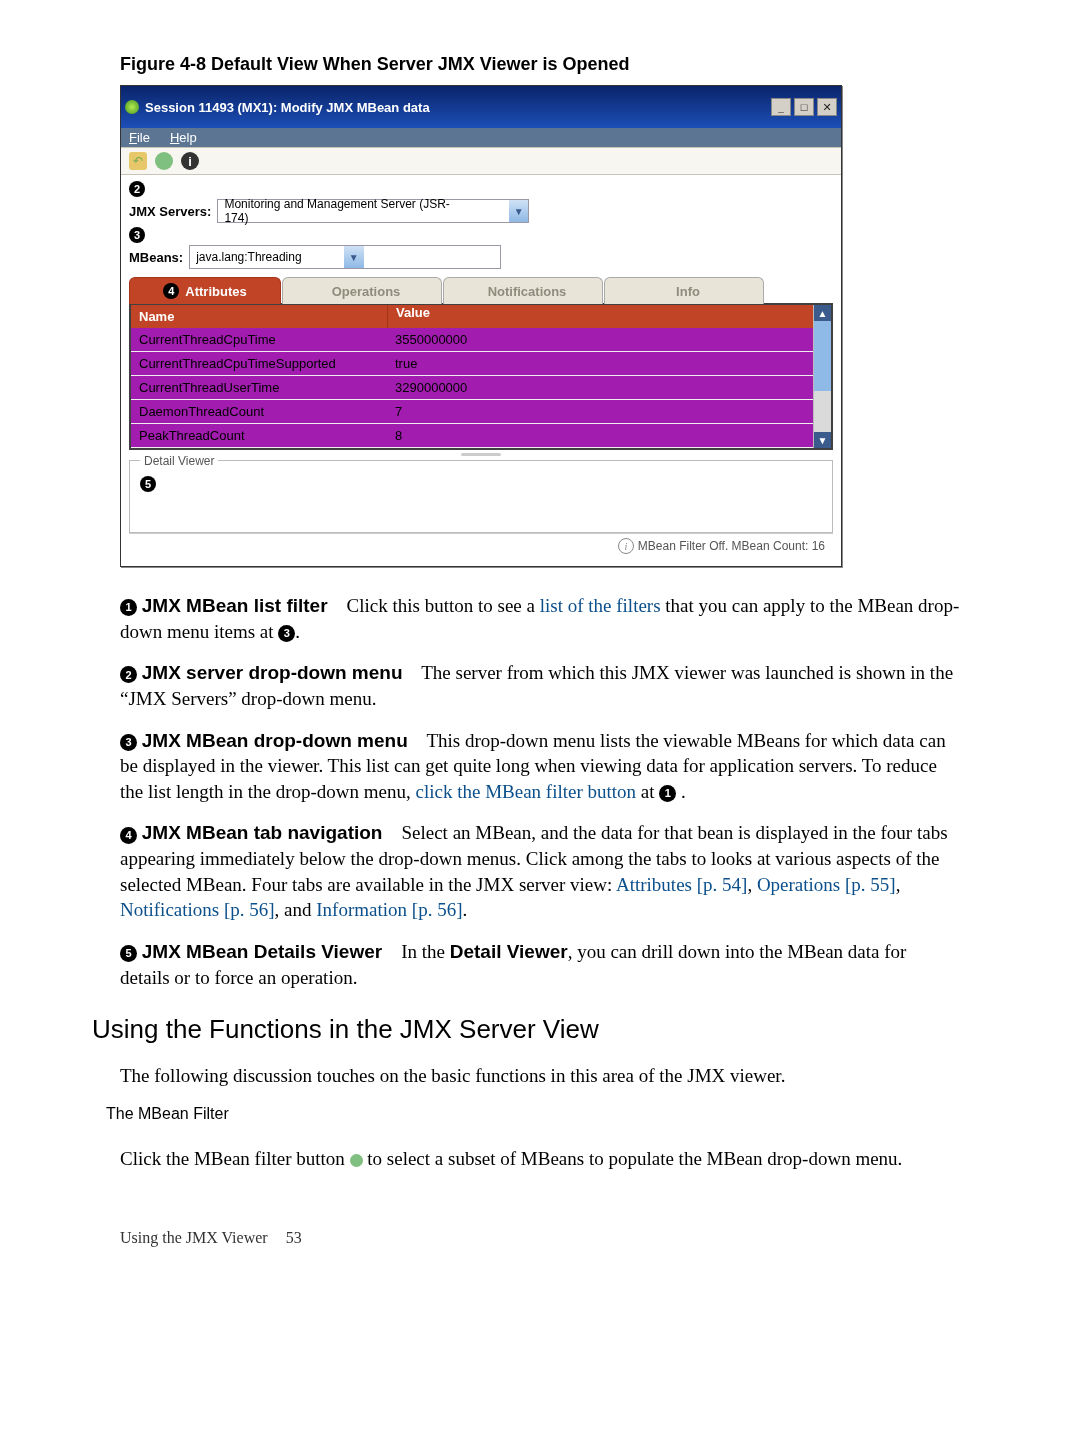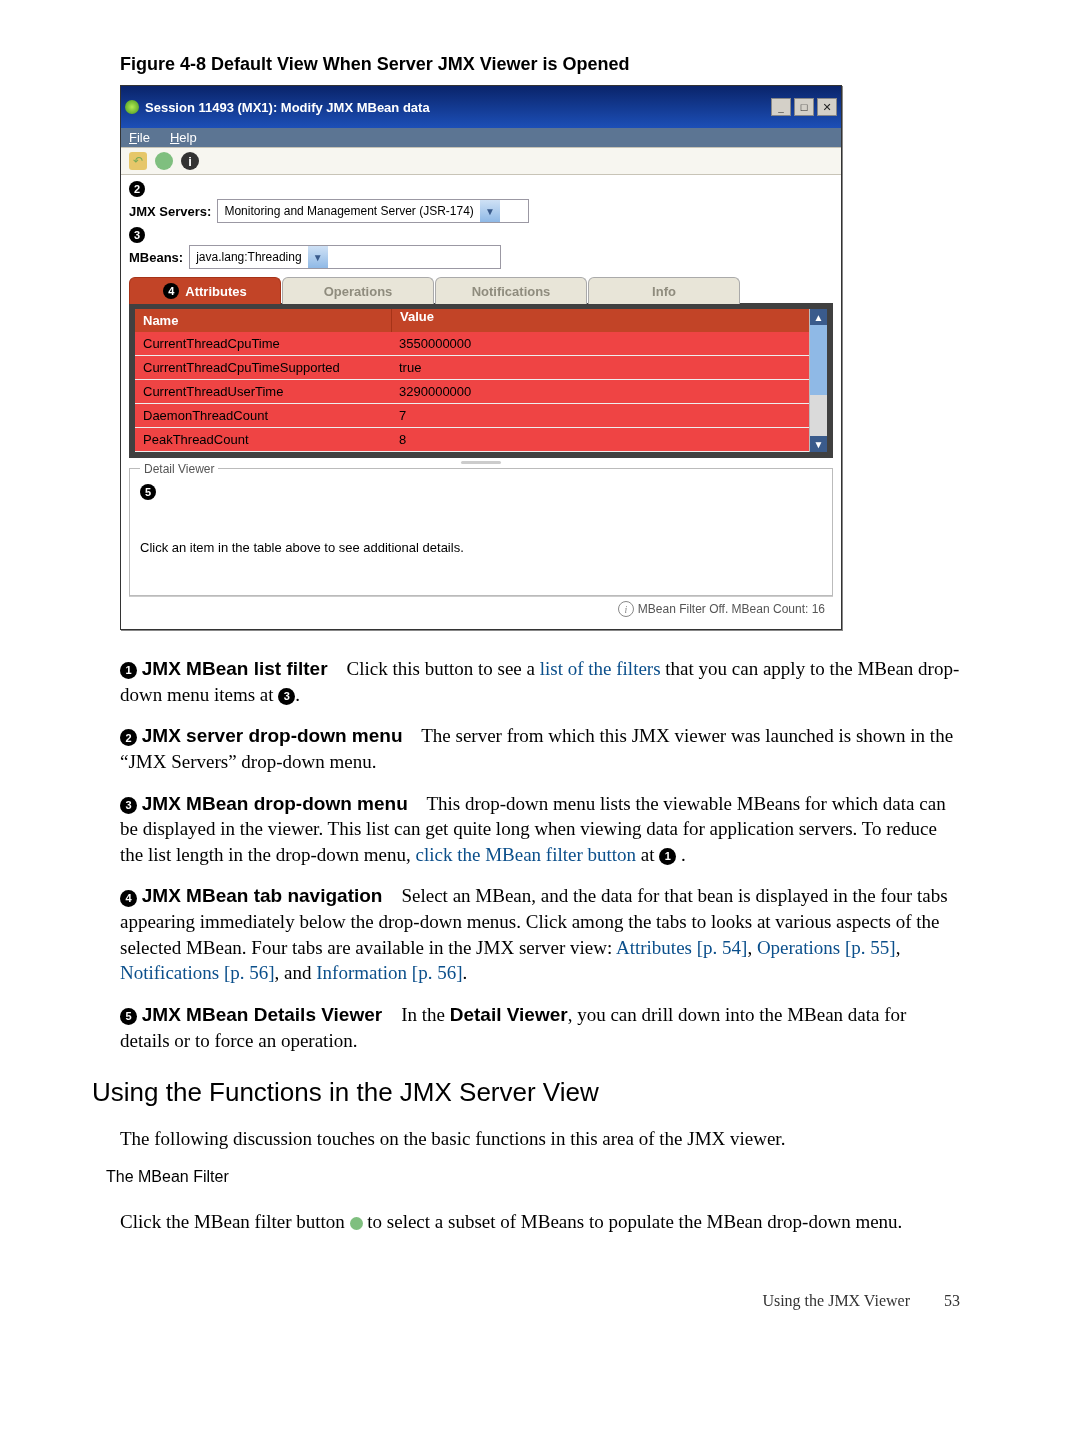--- a/index.html
+++ b/index.html
@@ -79,41 +79,42 @@
   .content-area { background:#fff; padding:6px 8px 8px 8px; }
   .callout-num {
     display:inline-flex;width:16px;height:16px;border-radius:50%;background:#000;color:#fff;
     font-size:11px;font-weight:bold;align-items:center;justify-content:center;margin-right:4px;flex:none;
   }
   .row { display:flex; align-items:center; margin-bottom:6px; font-family:Tahoma,sans-serif; font-size:13px; }
   .row label { font-weight:bold; margin-right:6px; }
   .combo {
     display:flex; border:1px solid #9b98a3; background:#fff; height:22px; align-items:center;
     font-size:12px;
+    gap:36px;
   }
   .combo .ctext { padding:0 6px; }
   .combo .cbtn {
     width:20px;height:100%;background:linear-gradient(#cfe1f5,#8fb9e6);
     display:flex;align-items:center;justify-content:center;color:#3a5b8c;font-size:10px;
   }
   
   .tabstrip { display:flex; margin-top:8px; }
   .tabstrip .tab {
     flex:0 0 auto; width:150px; height:26px;
     display:flex;align-items:center;justify-content:center;
     font-family:Tahoma,sans-serif;font-size:13px;font-weight:bold;
     border:1px solid #aaa; border-bottom:none;
     border-top-left-radius:6px;border-top-right-radius:6px;
     margin-right:1px;
   }
   .tab.active { background:#c24427;color:#fff;border-color:#a53318; }
-  .tab.inactive { background:#e8e5d8;color:#8f8c7e; }
+  .tab.inactive { background:#e8e5d8;color:#8f8c7e;padding-left:8px; }
   .tab-num { margin-right:6px; }
   .tabbody {
-    border:6px solid #404040; background:#ef4444; padding:0; margin-top:-1px;
+    border:2px solid #404040; background:#a21caf; padding:0; margin-top:-1px;
   }
   .grid-head { display:flex; background:#c24427;color:#fff;font-family:Tahoma,sans-serif;font-size:13px;font-weight:bold; }
   .grid-head .col1 { width:240px;padding:4px 8px;border-right:1px solid #a53318; }
   .grid-head .col2 { flex:1;padding:0 8px; }
   .grid-rows .grow { display:flex;font-family:Tahoma,sans-serif;font-size:13px;border-bottom:1px solid #eee; }
   .grow .c1 { width:240px;padding:4px 8px; }
   .grow .c2 { flex:1;padding:4px 8px; }
   .scrollbar {
     width:17px;background:#e8e8e8;border-left:1px solid #bbb;display:flex;flex-direction:column;
   }
@@ -149,22 +150,22 @@
   h2.section {
     font-family: Arial, sans-serif; font-weight:normal; font-size:26px; margin:22px 0 8px -28px;
   }
   h3.sub {
     font-family: Arial, sans-serif; font-weight:normal; font-size:16px; margin:14px 0 21px -14px;
   }
   .tiny-filter-inline {
     display:inline-block;width:13px;height:13px;border-radius:50%;background:#7fbf7f;vertical-align:middle;
   }
   .footer {
-    display:flex;justify-content:flex-end;align-items:baseline;margin-top:50px;
-    font-family:"URW Palladio L",Palatino,Georgia,serif;font-size:16px;color:#333;gap:16px;
+    display:flex;justify-content:flex-start;align-items:baseline;margin-top:50px;
+    font-family:"URW Palladio L",Palatino,Georgia,serif;font-size:16px;color:#333;
   }
   .footer .pg { margin-left:18px;margin-top:8px; }
 </style>
 </head>
 <body>
 
 <div class="page">
 
   <div class="fig-caption">Figure 4-8 Default View When Server JMX Viewer is Opened</div>
 
@@ -261,21 +262,20 @@
             <div class="arrow">▼</div>
           </div>
         </div>
       </div>
 
       <div class="splitter"></div>
 
       <div class="detailbox">
         <span class="legend">Detail Viewer</span>
         <div style="margin-top:-6px;"><span class="callout-num">5</span></div>
-        <div style="margin-top:40px">Click an item in the table above to see additional details.</div>
       </div>
 
       <div class="statusbar">
         <span class="info-i">i</span>
         <span>MBean Filter Off. MBean Count: 16</span>
       </div>
     </div>
   </div>
 
   <div class="body-text">

